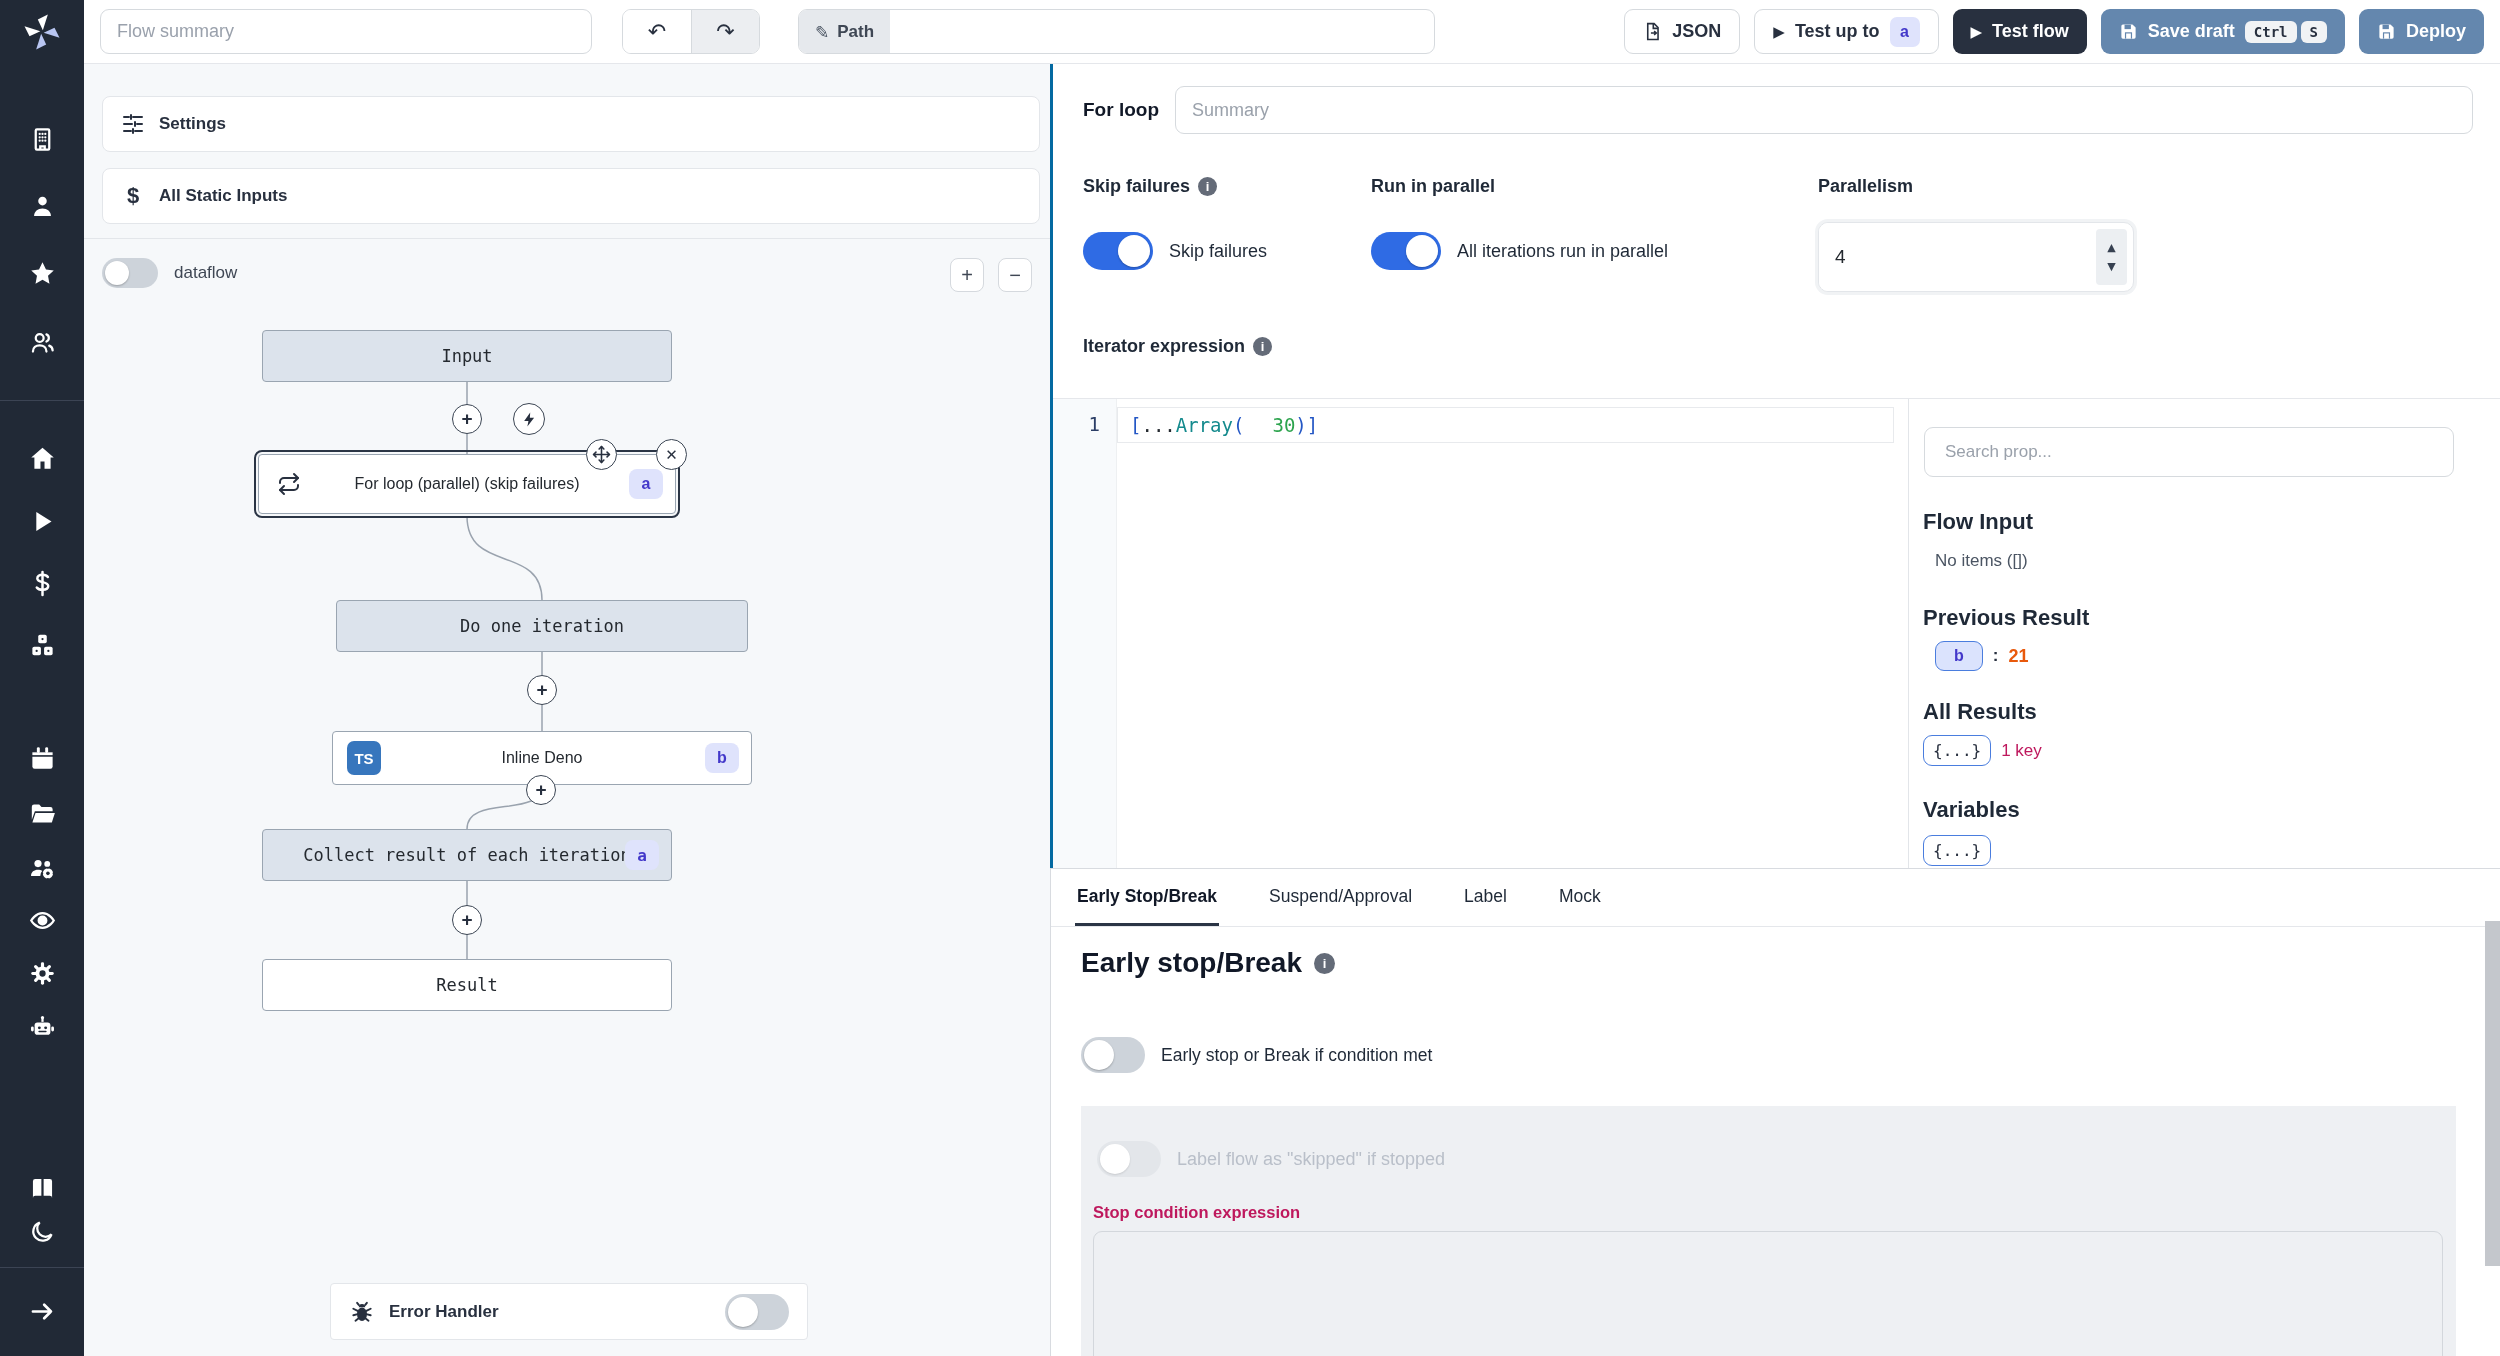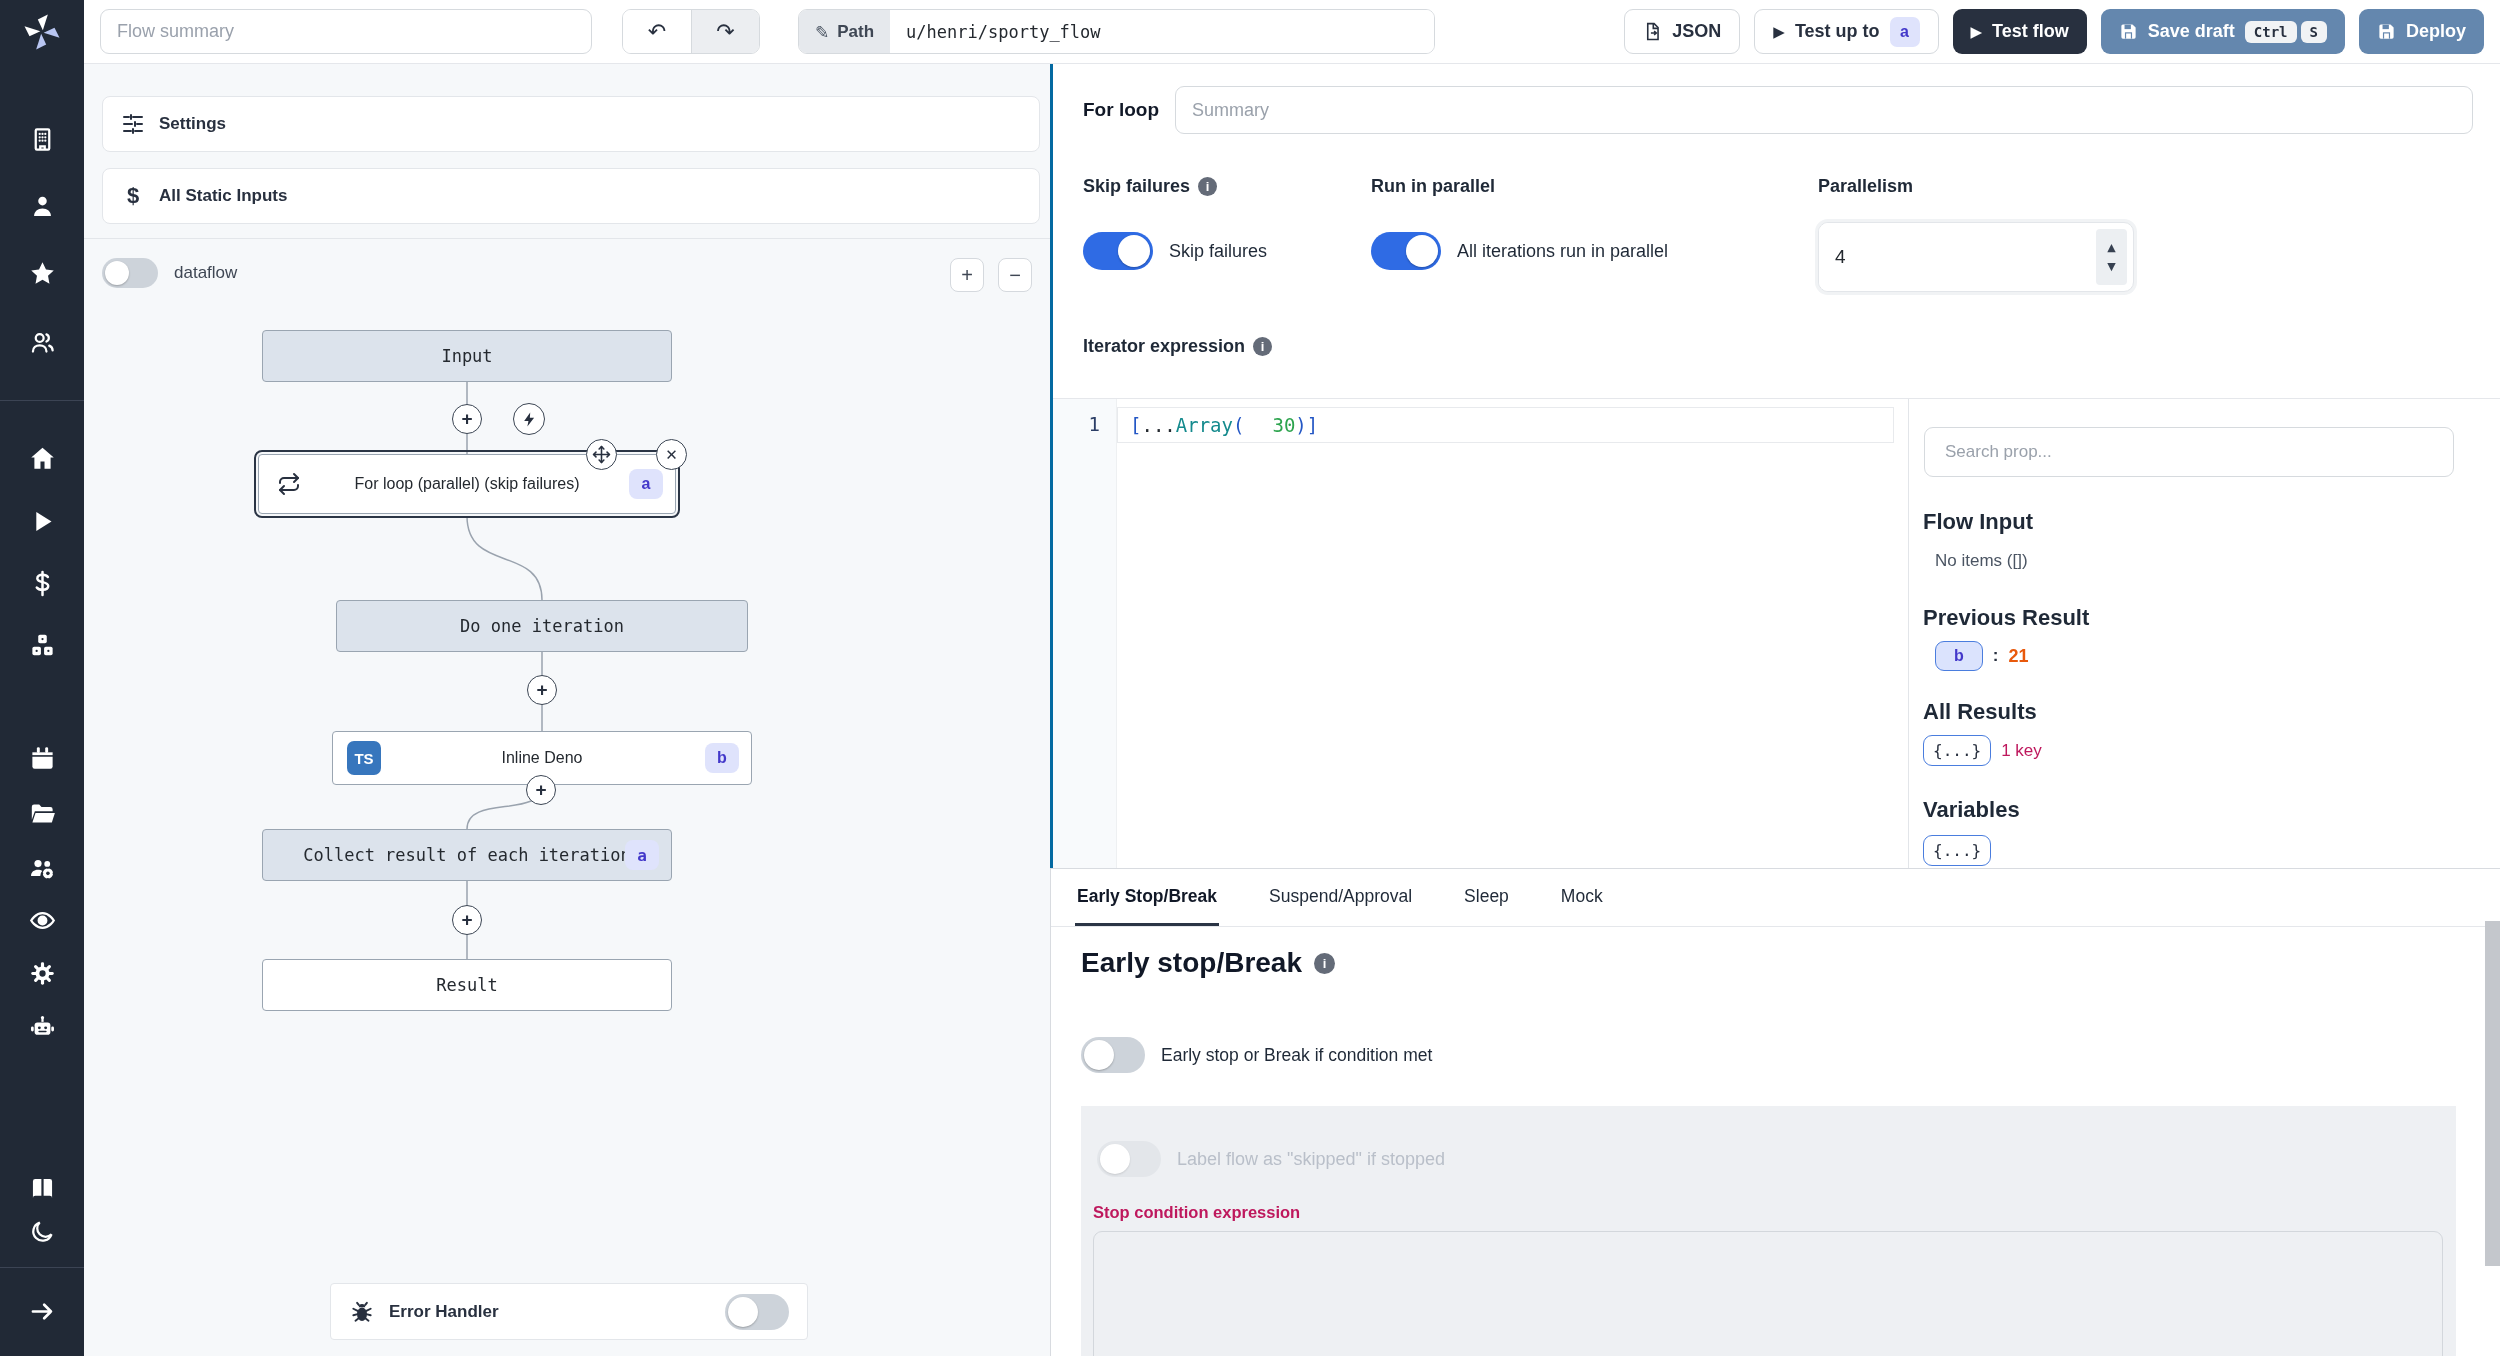--- a/index.html
+++ b/index.html
@@ -233,21 +233,20 @@
     <input class="tb-input" style="width: 492px;" placeholder="Flow summary">
     <div class="undo-group">
       <div class="undo-btn">↶</div>
       <div class="undo-btn redo">↷</div>
     </div>
     <div class="path-group">
       <div class="path-label">
         <span style="font-family:'DejaVu Sans',sans-serif;font-size:17px;color:#4b5563">✎</span>
         <span>Path</span>
       </div>
-      <input class="path-value" value="u/henri/sporty_flow" style="">
     </div>
     <div class="tb-right">
       <div class="btn white">
         <svg width="19" height="19" viewBox="0 0 24 24" fill="none" stroke="#28303f" stroke-width="2">
             <path d="M6 2h8l5 5v15H6z"></path>
             <path d="M13 2v6h6"></path>
             <path d="M10 14h6m-2-2.5 3 2.5-3 2.5" stroke-width="1.8"></path>
           </svg>
         <span>JSON</span>
       </div>
@@ -441,21 +440,21 @@
         <span class="brace-badge" style="left:14px;top:436px">{...}</span>
       </div>
     </div>
     <div class="scroll-thumb" style="right:3px;top:56px;width:14px;height:308px"></div>
   </div>
 
   <div class="tabs-panel">
     <div class="tabbar">
       <div class="tab active">Early Stop/Break</div>
       <div class="tab">Suspend/Approval</div>
-      <div class="tab">Sleep</div>
+      <div class="tab">Label</div>
       <div class="tab">Mock</div>
     </div>
     <div class="big-h abs" style="left:30px;top:78px">
       <span>Early stop/Break</span>
         <span class="info" style="width:21px;height:21px">i</span>
     </div>
     <div class="abs tglrow" style="left:30px;top:168px">
       <span class="toggle t-off" style="width:64px;height:36px">
           <span class="knob" style="width:30px;height:30px"></span>
         </span>

